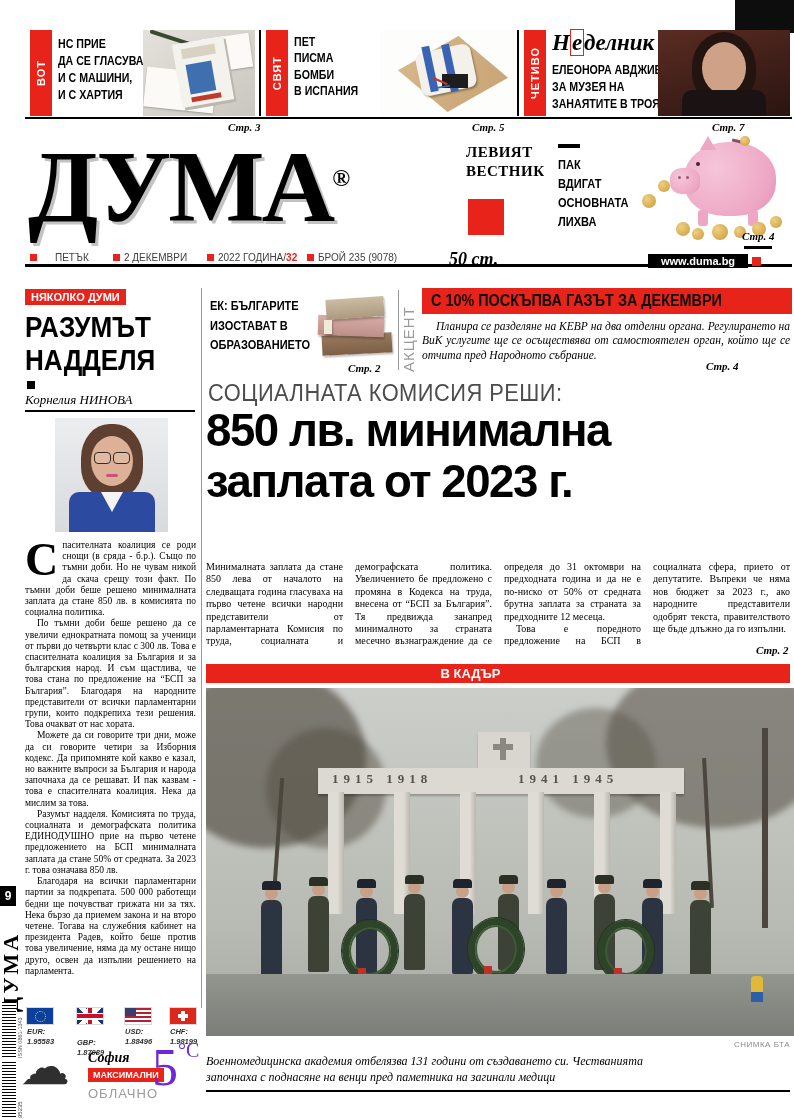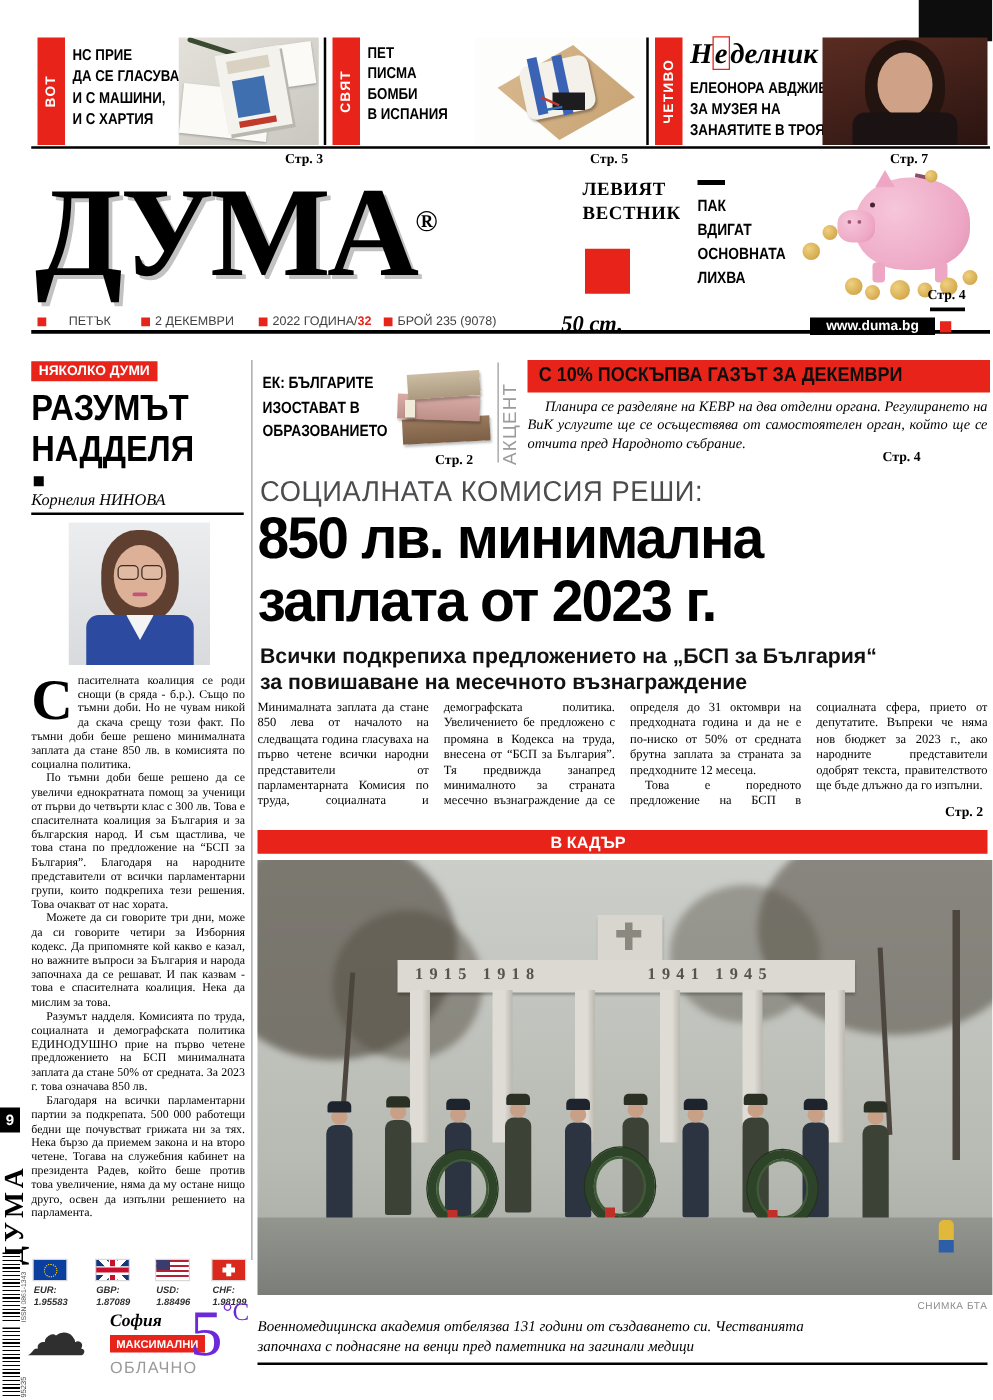--- a/index.html
+++ b/index.html
@@ -2,21 +2,21 @@
 <html><head>
 <meta charset="utf-8">
 <style>
   html,body{margin:0;padding:0;background:#fff;}
   #page{position:relative;width:794px;height:1120px;background:#fff;overflow:hidden;
         font-family:"Liberation Sans",sans-serif;color:#000;}
   .abs{position:absolute;}
   .serif{font-family:"Liberation Serif",serif;}
   .pre{white-space:pre-line;}
   .cond{font-weight:900;transform-origin:left top;}
-  .pageref{font-family:"Liberation Serif",serif;font-weight:bold;font-size:11px;}
+  .pageref{font-family:"Liberation Serif",serif;font-style:italic;font-weight:bold;font-size:11px;}
   .vtag{background:#e8231a;color:#fff;display:flex;align-items:center;justify-content:center;}
   .vtag span{writing-mode:vertical-rl;transform:rotate(180deg);font-weight:bold;font-size:11px;letter-spacing:1px;}
   .rule{background:#000;}
   .vrule{background:#9a9a9a;width:1px;}
   
   .ph1{background:linear-gradient(140deg,#e3e1da,#c9c7c0);overflow:hidden;}
   .book{position:absolute;left:34px;top:10px;width:52px;height:64px;background:#f4f2ec;transform:rotate(-10deg);box-shadow:2px 3px 0 #b9b7ae;}
   .booklbl{position:absolute;left:10px;top:22px;width:26px;height:30px;background:#3f6fae;}
   .bookttl{position:absolute;left:8px;top:6px;width:34px;height:10px;background:#d9d2c2;}
   .paper{position:absolute;background:#fbfaf6;box-shadow:0 1px 2px rgba(0,0,0,.25);}
@@ -241,22 +241,20 @@
   <div class="abs vtext" style="left:400px;top:292px;height:80px;font-size:15px;color:#9b9b9b;letter-spacing:1px;">АКЦЕНТ</div>
   <div class="abs" style="left:422px;top:288px;width:370px;height:26px;background:#e8231a;">
     <span class="cond" style="display:inline-block;font-size:16px;line-height:26px;padding-left:10px;transform:scaleX(.9);transform-origin:left center;color:#0d0d0d;">С 10% ПОСКЪПВА ГАЗЪТ ЗА ДЕКЕМВРИ</span>
   </div>
   <div class="abs serif" style="left:422px;top:319px;width:368px;font-style:italic;font-size:11.5px;line-height:1.25;text-align:justify;text-indent:14px;">Планира се разделяне на КЕВР на два отделни органа. Регулирането на ВиК услугите ще се осъществява от самостоятелен орган, който ще се отчита пред Народното събрание.</div>
   <div class="abs pageref" style="left:706px;top:360px;">Стр. 4</div>
 
   <div class="abs" style="left:208px;top:380px;font-size:23px;color:#4c4c4e;letter-spacing:.5px;transform:scaleX(.95);transform-origin:left top;">СОЦИАЛНАТА КОМИСИЯ РЕШИ:</div>
   <div class="abs pre cond" style="left:206px;top:405px;font-size:47px;line-height:1.08;letter-spacing:-1.5px;transform:scaleX(.97);">850 лв. минимална
 заплата от 2023 г.</div>
-  <div class="abs pre" style="left:208px;top:514px;font-size:17px;font-weight:bold;line-height:1.25;color:#111;">Всички подкрепиха предложението на „БСП за България“
-за повишаване на месечното възнаграждение</div>
 
   <div class="abs bodytxt" style="left:206px;top:561px;width:584px;height:96px;overflow:hidden;font-size:10px;line-height:1.24;column-count:4;column-gap:12px;">
     <p class="nofirst">Минималната заплата да стане 850 лева от началото на следващата година гласуваха на първо четене всички народни представители от парламентарната Комисия по труда, социалната и демографската политика. Увеличението бе предложено с промяна в Кодекса на труда, внесена от “БСП за България”. Тя предвижда занапред минималното за страната месечно възнаграждение да се определя до 31 октомври на предходната година и да не е по-ниско от 50% от средната брутна заплата за страната за предходните 12 месеца.</p>
     <p>Това е поредното предложение на БСП в социалната сфера, прието от депутатите. Въпреки че няма нов бюджет за 2023 г., ако народните представители одобрят текста, правителството ще бъде длъжно да го изпълни.</p>
 
   </div>
   <div class="abs pageref" style="left:752px;top:644px;background:#fff;padding-left:4px;">Стр. 2</div>
 
   <div class="abs" style="left:206px;top:664px;width:584px;height:19px;background:#e8231a;color:#fff;font-weight:900;font-size:13px;line-height:19px;text-align:center;padding-right:55px;box-sizing:border-box;"><span>В КАДЪР</span></div>
 
@@ -317,21 +315,21 @@
   <div class="abs barcode" style="left:2px;top:1062px;height:55px;"></div>
   <div class="abs vtext" style="left:17px;top:1062px;height:56px;font-size:6px;color:#444;">95235</div>
 
   <div class="abs" style="left:27px;top:1008px;">
     <div class="flag flag-eu"></div>
     <div class="cur" style="margin-top:3px;">EUR:</div>
     <div class="cur">1.95583</div>
   </div>
   <div class="abs" style="left:77px;top:1008px;">
     <div class="flag flag-gb"></div>
-    <div class="cur" style="margin-top:3px;">GBP:</div>
+    <div class="cur" style="margin-top:14px;">GBP:</div>
     <div class="cur">1.87089</div>
   </div>
   <div class="abs" style="left:125px;top:1008px;">
     <div class="flag flag-us"></div>
     <div class="cur" style="margin-top:3px;">USD:</div>
     <div class="cur">1.88496</div>
   </div>
   <div class="abs" style="left:170px;top:1008px;">
     <div class="flag flag-ch"></div>
     <div class="cur" style="margin-top:3px;">CHF:</div>

